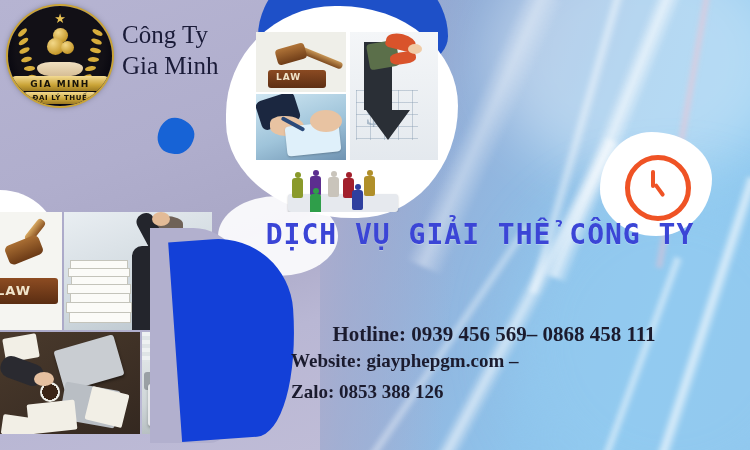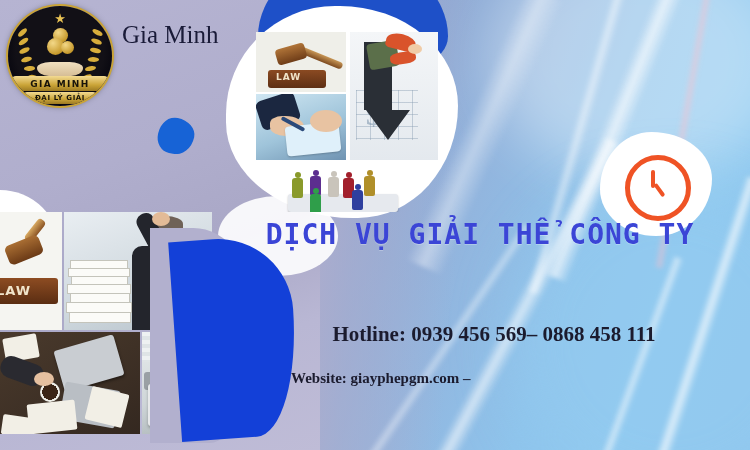--- a/index.html
+++ b/index.html
@@ -237,22 +237,22 @@
     color:#3b45d6;letter-spacing:1px;
     text-shadow:0 1px 0 rgba(255,255,255,.25);
   }
   .hotline{
     position:absolute;left:234px;top:306px;width:520px;text-align:center;
     font-family:"Liberation Serif",serif;font-weight:bold;font-size:21px;
     color:#1b1b2e;
     margin-top:16px;
   }
   .contact{
-    position:absolute;left:291px;top:366px;width:420px;
-    font-family:"Liberation Serif",serif;font-weight:bold;font-size:15px;
+    position:absolute;left:291px;top:346px;width:420px;
+    font-family:"Liberation Serif",serif;font-weight:bold;font-size:19px;
     line-height:1.62;color:#1b1b2e;
   }
 </style>
 </head>
 <body>
 
 <div id="banner">
 
   <div class="silk"></div>
   <div class="silk-mask"></div>
@@ -412,31 +412,33 @@
     <div class="logo-coins">
       <div class="coin c1"></div>
         <div class="coin c2"></div>
         <div class="coin c3"></div>
     </div>
     <div class="logo-hand"></div>
     <div class="logo-ribbon">
       <span>GIA MINH</span>
     </div>
     <div class="logo-ribbon2">
-      <span>ĐẠI LÝ GIẢI</span>
+      <span>ĐẠI LÝ THUẾ</span>
     </div>
   </div>
 
   <div class="company-name">
+    <div>Công Ty</div>
     <div>Gia Minh</div>
   </div>
 
   <div class="headline">
     <div>DỊCH VỤ GIẢI THỂ CÔNG TY</div>
   </div>
 
   <div class="hotline">Hotline: 0939 456 569– 0868 458 111</div>
 
   <div class="contact">
     <div>Website: giayphepgm.com –</div>
+    <div>Zalo: 0853 388 126</div>
   </div>
 
 </div>
 
 </body></html>

